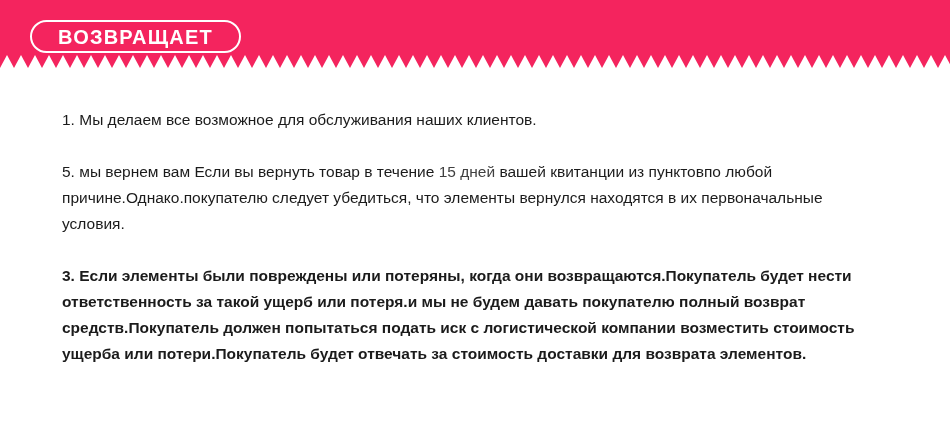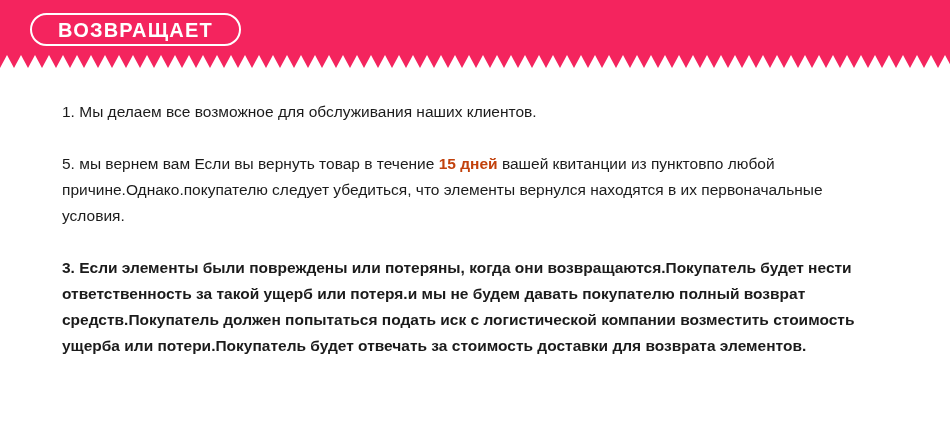--- a/index.html
+++ b/index.html
@@ -27,21 +27,21 @@
     position: relative;
     width: 950px;
     height: 55px;
     background: #f4245e;
     box-sizing: border-box;
   }
 
   .title-pill {
     position: absolute;
     left: 30px;
-    top: 13px;
+    top: 20px;
     height: 33px;
     min-width: 210px;
     border: 2px solid #ffffff;
     border-radius: 17px;
     display: flex;
     align-items: center;
     justify-content: center;
     padding: 0 26px;
     box-sizing: border-box;
   }
@@ -76,36 +76,35 @@
   .content {
     position: relative;
     padding: 30px 62px 0 62px;
     box-sizing: border-box;
   }
 
   .para {
     color: #1b1b1b;
     font-size: 15.5px;
     line-height: 26px;
-    margin: 0 0 26px 0;
+    margin: 8px 0 26px 0;
     text-align: left;
   }
 
   .para:last-child {
     margin-bottom: 0;
   }
 
   .para-3 {
     margin-bottom: 0;
     font-weight: bold;
   }
 
   .highlight {
-    color: #c2410c;
-    font-weight: bold;
+    color: #404040;
   }
 </style>
 </head>
 <body>
 
 <div class="page">
 
   <div class="header-band">
     <div class="title-pill">
       <span>ВОЗВРАЩАЕТ</span>

